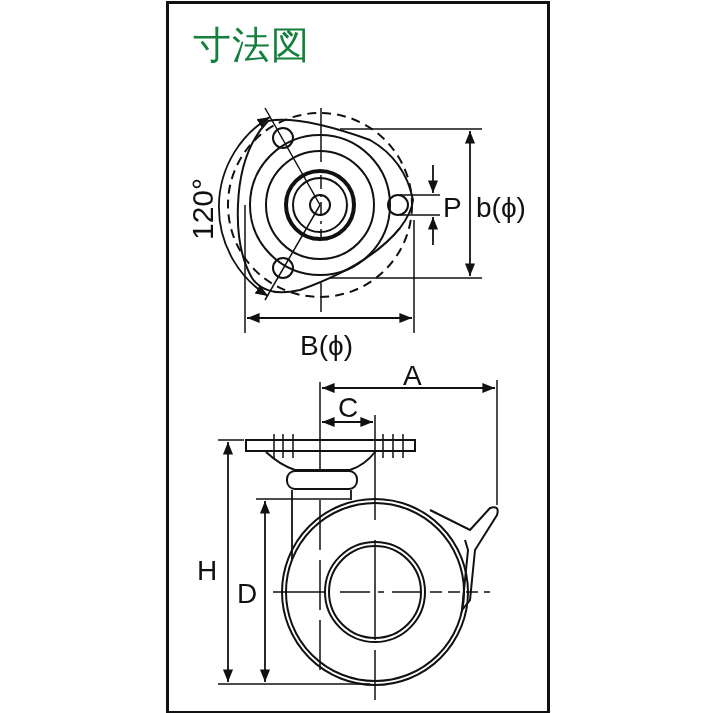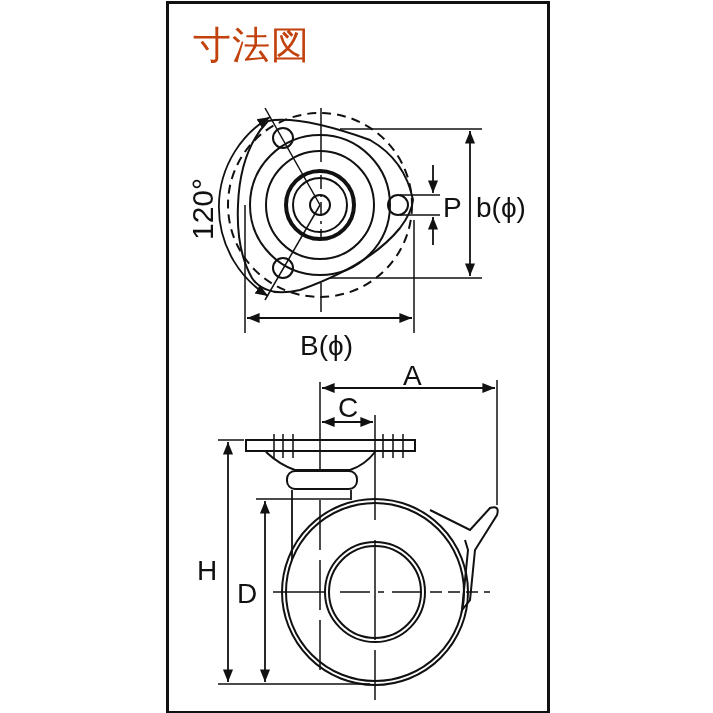--- a/index.html
+++ b/index.html
@@ -1,18 +1,18 @@
 <!DOCTYPE html>
 <html><head>
 <meta charset="utf-8">
 <style>
   html, body { margin:0; padding:0; background:#ffffff; }
   body { width:713px; height:713px; position:relative; overflow:hidden; font-family:"DejaVu Sans", sans-serif; }
   #frame { position:absolute; left:166px; top:1px; width:378px; height:707px; border:3px solid #111; box-sizing:content-box; }
-  #title { position:absolute; left:193px; top:20px; font-size:38px; color:#c2410c; letter-spacing:1px; font-family:"DejaVu Sans", sans-serif; }
+  #title { position:absolute; left:193px; top:20px; font-size:38px; color:#15803d; letter-spacing:1px; font-family:"DejaVu Sans", sans-serif; }
   svg { position:absolute; left:0; top:0; }
   .lbl { font-family:"Liberation Sans", sans-serif; fill:#111; }
 </style>
 </head>
 <body>
 
 <div id="frame"></div>
 <div id="title">寸法図</div>
 
 <svg width="713" height="713" viewBox="0 0 713 713">

